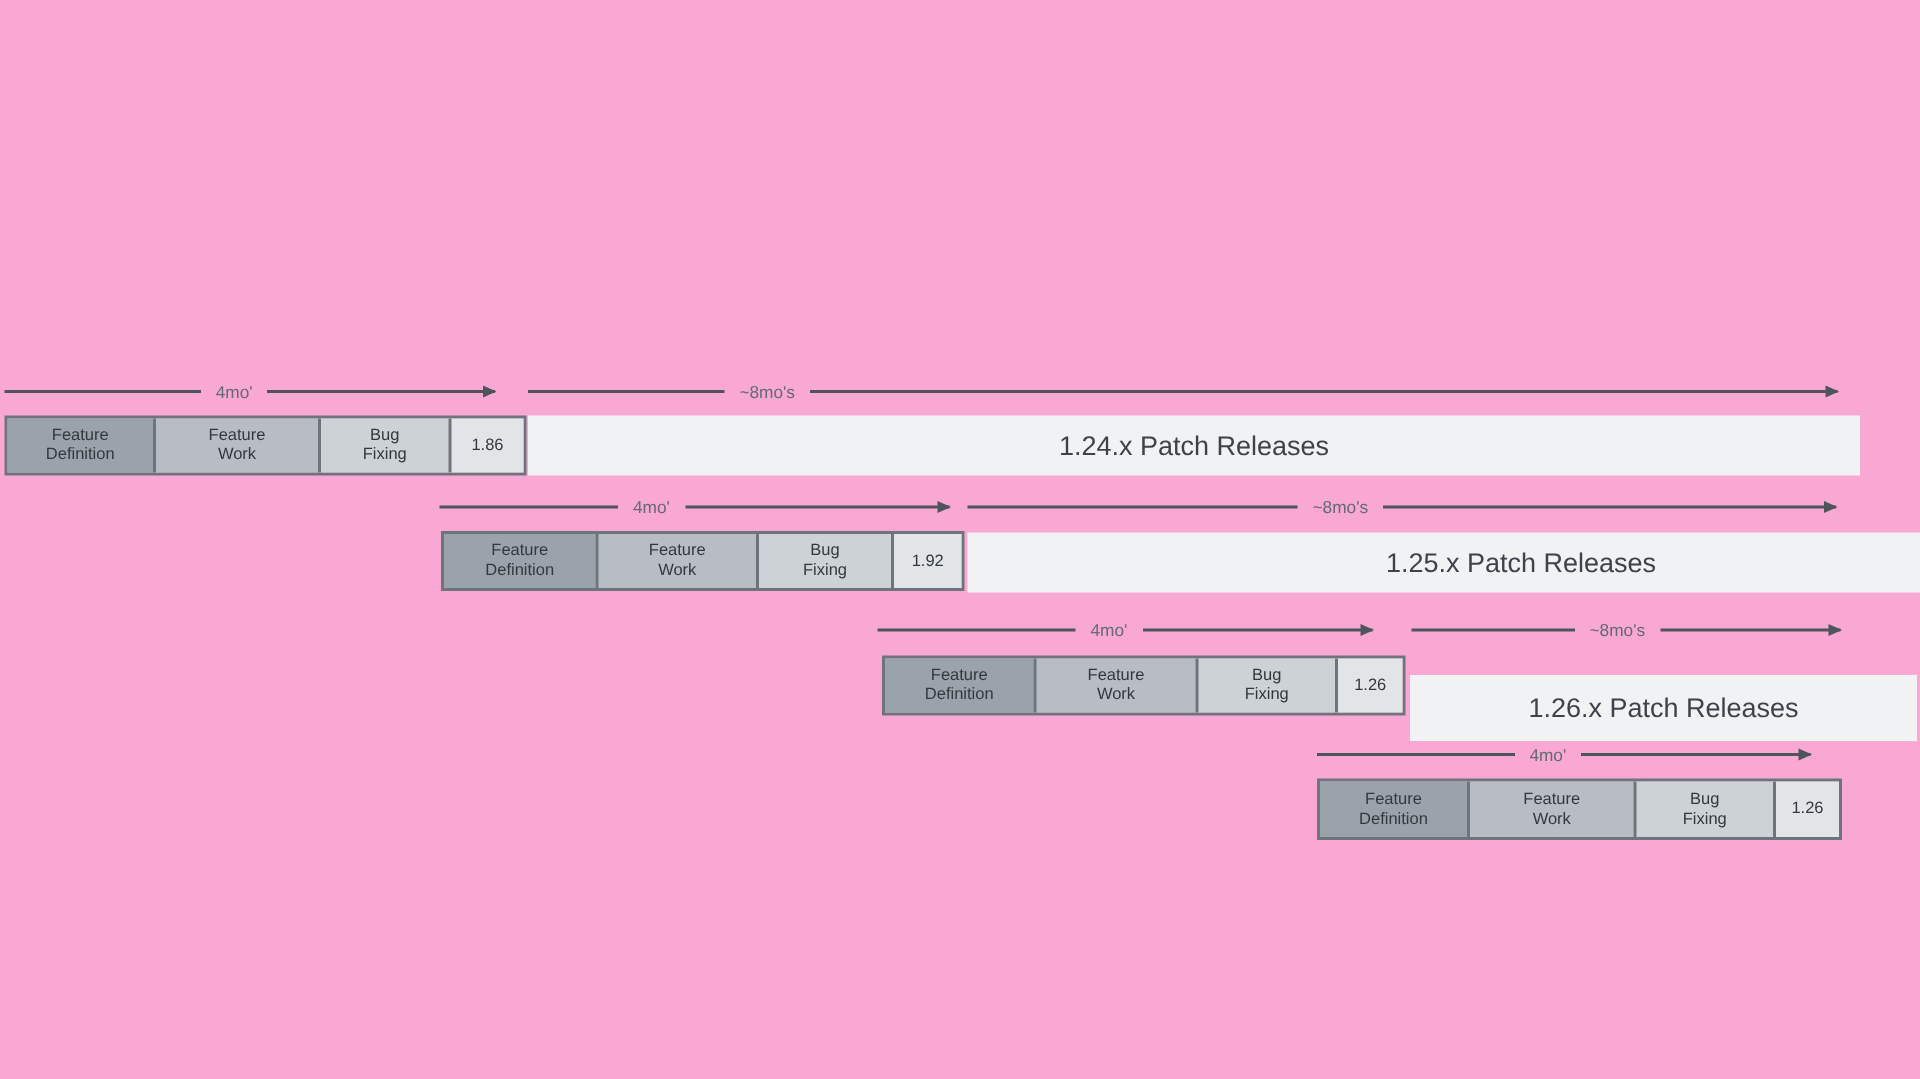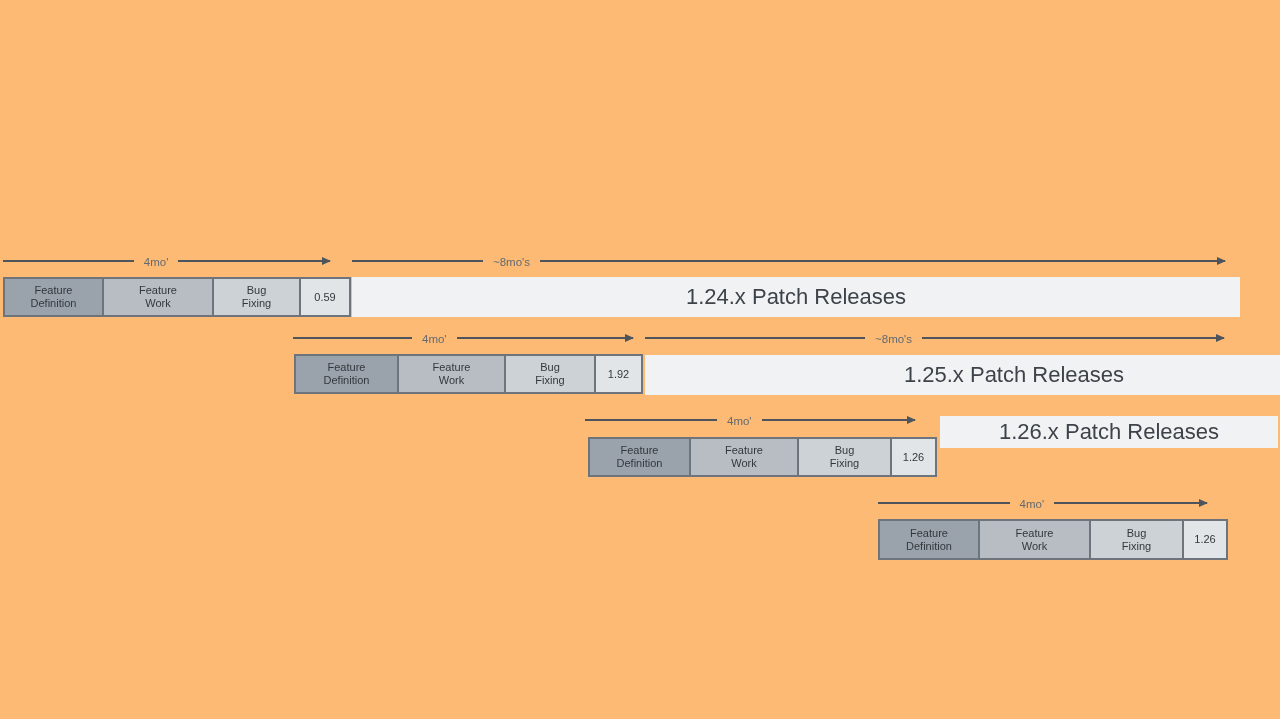--- a/index.html
+++ b/index.html
@@ -4,21 +4,21 @@
 <style>
   html, body {
     margin: 0;
     padding: 0;
     background: #ffffff;
   }
   .canvas {
     position: relative;
     width: 1280px;
     height: 719px;
-    background: #fdba74;
+    background: #f9a8d4;
     overflow: hidden;
     font-family: "Liberation Sans", sans-serif;
   }
   
   .arrow {
     position: absolute;
     display: flex;
     align-items: center;
     height: 18px;
   }
@@ -73,21 +73,21 @@
   .c-ver { background: var(--version-cell, #e2e5e7); }
   
   .patch-bar {
     position: absolute;
     display: flex;
     align-items: center;
     justify-content: center;
     background: var(--patch-bar, #f1f2f3);
   }
   .patch-label {
-    font-size: 22px;
+    font-size: 18px;
     color: var(--patch-text, #3d434a);
     white-space: nowrap;
   }
 </style>
 </head>
 <body>
 
 <div class="canvas">
 
   <div>
@@ -101,21 +101,21 @@
       <span class="lbl">~8mo's</span>
       <span class="seg grow head"></span>
     </div>
     <div class="phase-box" style="left:3px; top:277px; width:348px; height:40px;">
       <div class="cell c-fd" style="width:97px">Feature
 Definition</div>
       <div class="cell c-fw" style="width:110px">Feature
 Work</div>
       <div class="cell c-bf" style="width:87px">Bug
 Fixing</div>
-      <div class="cell c-ver" style="flex:1">0.59</div>
+      <div class="cell c-ver" style="flex:1">1.86</div>
     </div>
     <div class="patch-bar" style="left:352px; top:277px; width:888px; height:40px;">
       <span class="patch-label">1.24.x Patch Releases</span>
     </div>
   </div>
 
   <div>
     <div class="arrow" style="left:293px; top:329px; width:340px;">
       <span class="seg" style="width:35%"></span>
       <span class="lbl">4mo'</span>
@@ -153,21 +153,21 @@
     </div>
     <div class="phase-box" style="left:588px; top:437px; width:349px; height:40px;">
       <div class="cell c-fd" style="width:99px">Feature
 Definition</div>
       <div class="cell c-fw" style="width:108px">Feature
 Work</div>
       <div class="cell c-bf" style="width:93px">Bug
 Fixing</div>
       <div class="cell c-ver" style="flex:1">1.26</div>
     </div>
-    <div class="patch-bar" style="left:940px; top:416px; width:338px; height:32px;text-align:right;">
+    <div class="patch-bar" style="left:940px; top:450px; width:338px; height:44px;text-align:right;">
       <span class="patch-label">1.26.x Patch Releases</span>
     </div>
   </div>
 
   <div>
     <div class="arrow" style="left:878px; top:494px; width:329px;">
       <span class="seg" style="width:40%"></span>
       <span class="lbl">4mo'</span>
       <span class="seg grow head"></span>
     </div>

